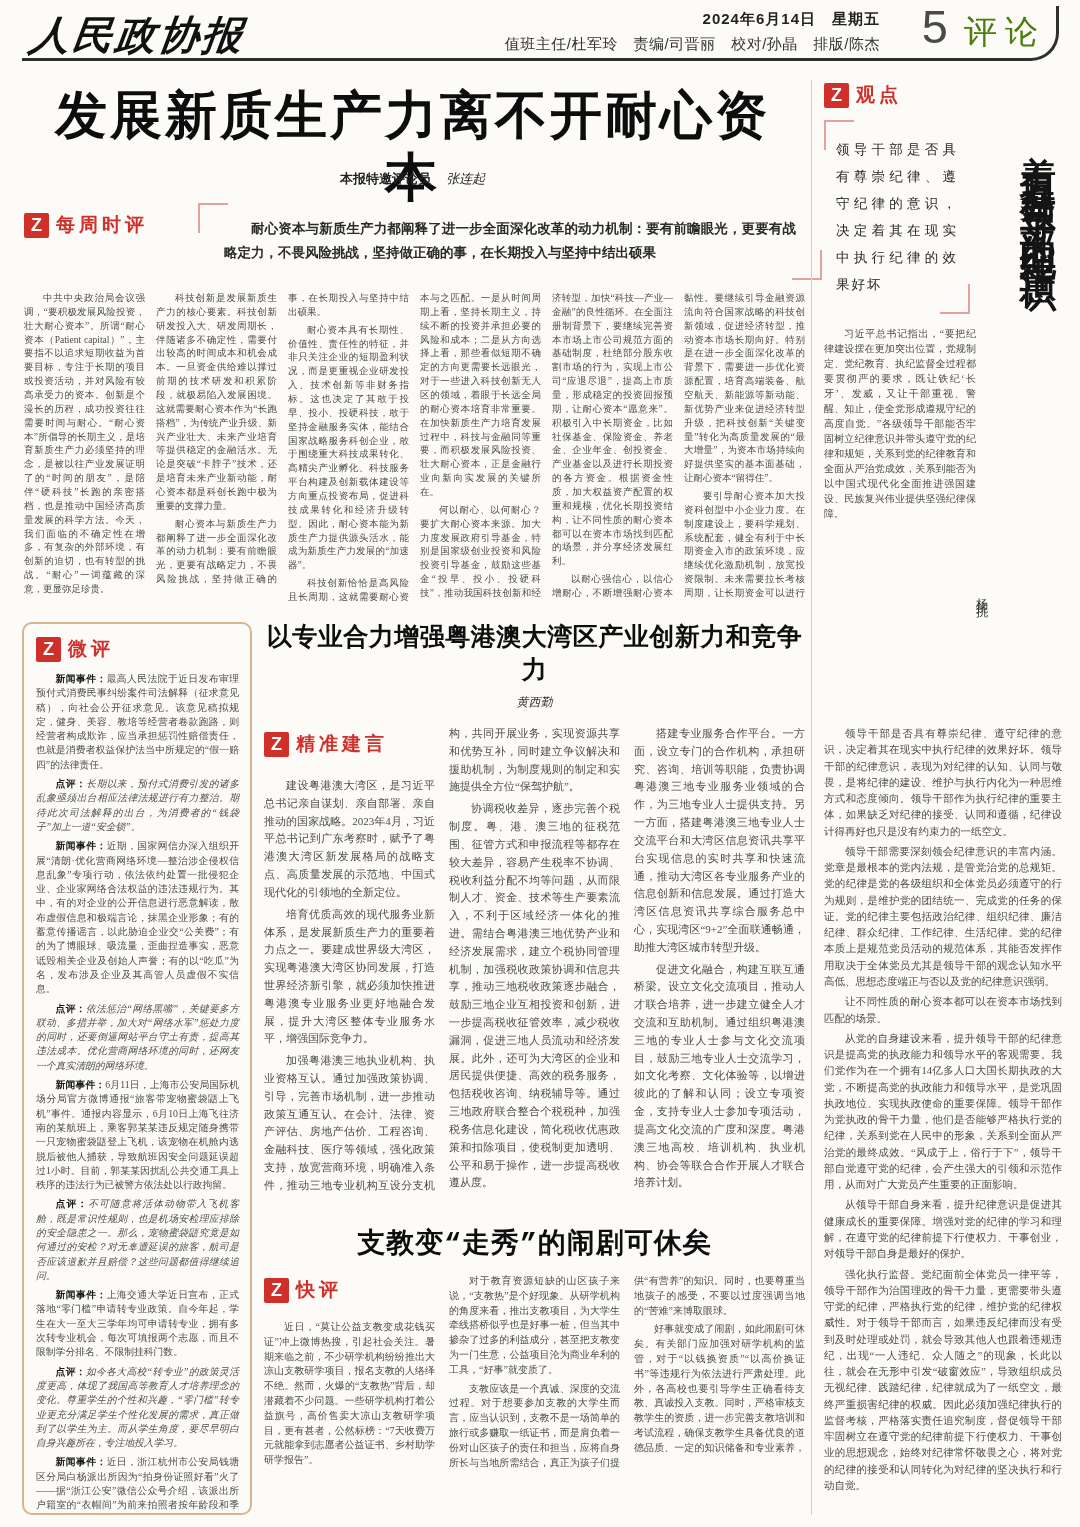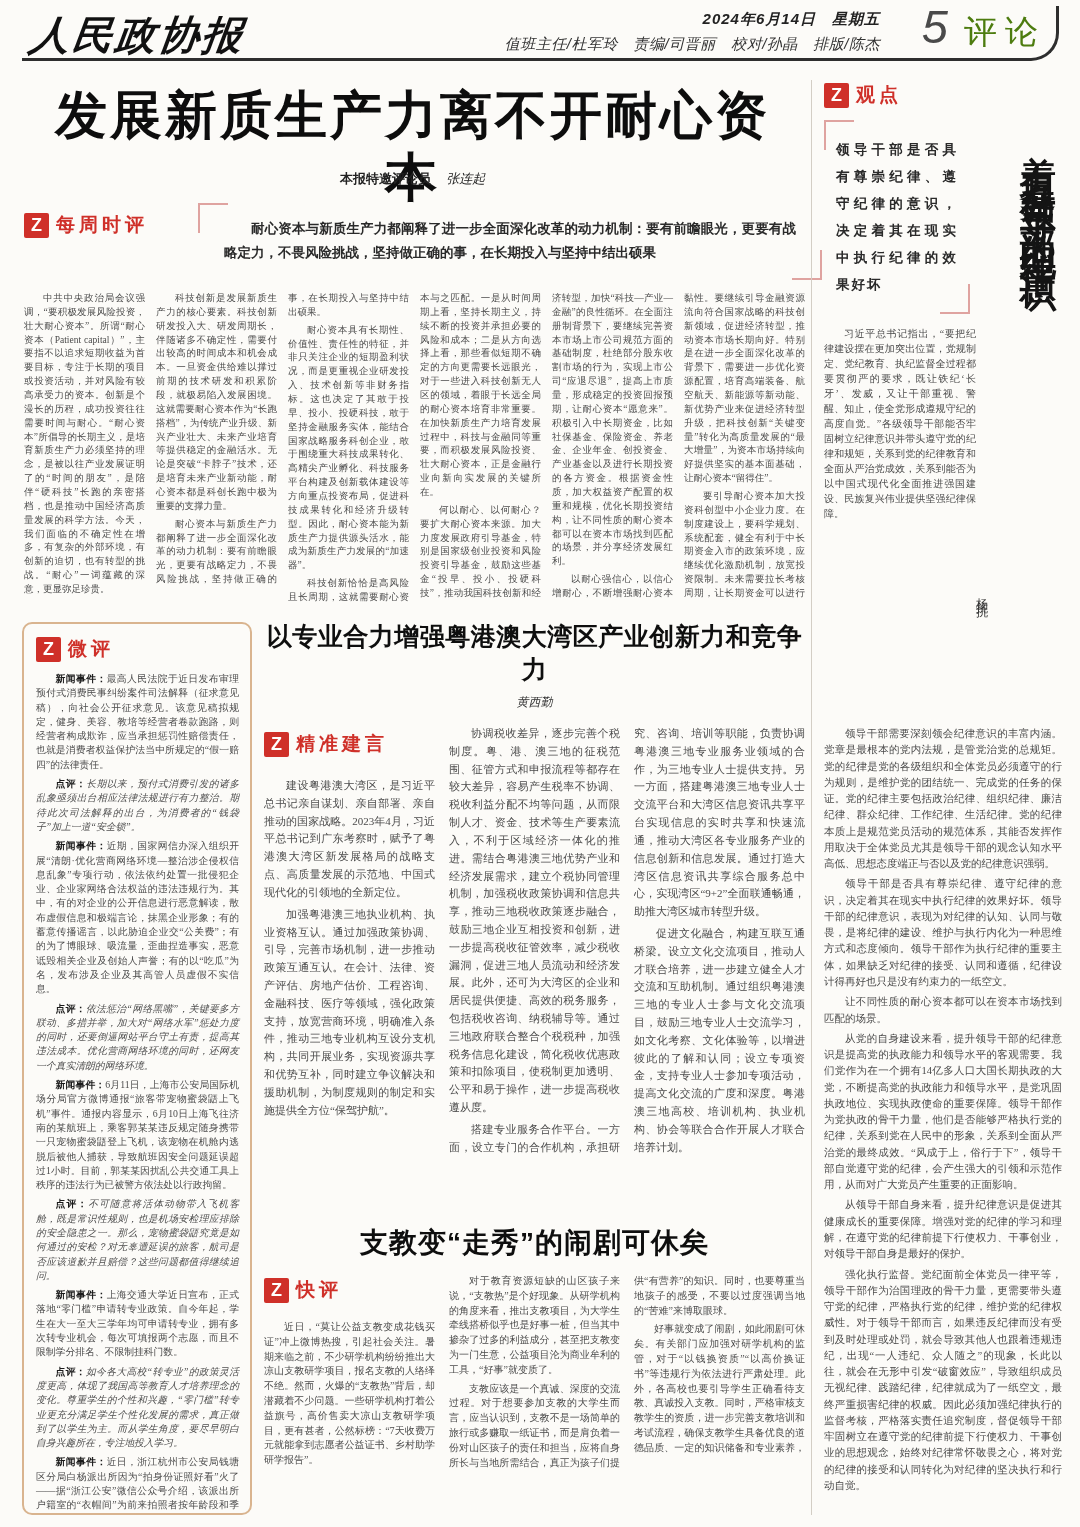--- a/index.html
+++ b/index.html
@@ -1,18 +1,18 @@
 <!DOCTYPE html>
 <html><head>
 <meta charset="utf-8">
 <style>
   html,body{margin:0;padding:0;background:#e9e6df;}
   #page{position:relative;width:1080px;height:1527px;margin:0 auto;background:#fcfbf8;overflow:hidden;
         font-family:"Liberation Serif","DejaVu Serif",serif;color:#4b4b4b;}
-  .sans{font-family:"Liberation Sans","DejaVu Sans",sans-serif;font-style:italic;}
+  .sans{font-family:"Liberation Sans","DejaVu Sans",sans-serif;}
   
   .header-rule{position:absolute;left:22px;top:6px;width:1034px;height:52px;
                border-bottom:3px solid #2e2e2e;border-right:3px solid #2e2e2e;border-bottom-right-radius:28px;}
   .masthead{position:absolute;left:30px;top:8px;font-size:40px;font-weight:900;font-style:italic;
             transform:skewX(-7deg);letter-spacing:3px;color:#111;}
   .hmeta{position:absolute;right:200px;top:10px;text-align:right;color:#222;}
   .hdate{font-size:15px;font-weight:700;letter-spacing:1px;}
   .hstaff{font-size:15px;margin-top:6px;color:#333;letter-spacing:0.5px;}
   .pageno{position:absolute;right:34px;top:2px;display:flex;align-items:flex-start;}
   .pno{font-size:47px;color:#4a4a4a;line-height:1.05;font-weight:400;}
@@ -38,21 +38,21 @@
   .byname{font-style:italic;margin-left:12px;}
   .weekly-label{position:absolute;left:24px;top:212px;}
   .weekly-quote{position:absolute;left:198px;top:203px;width:572px;padding:14px 26px;
                 font-size:13.5px;font-weight:700;color:#2a2a2a;line-height:1.8;text-align:justify;text-indent:2em;}
   .main-body{position:absolute;left:24px;top:292px;width:781px;height:322px;overflow:hidden;
              column-count:6;column-gap:11px;font-size:9.5px;line-height:1.46;}
   
   .vline{position:absolute;left:811px;top:80px;width:1px;height:1435px;background:#d3cec5;}
   .rcol{position:absolute;left:824px;top:82px;width:238px;}
   .op-upper{position:relative;height:600px;margin-top:10px;}
-  .op-quote{width:122px;padding:16px 12px;margin-top:12px;font-size:13.5px;font-weight:700;color:#2a2a2a;
+  .op-quote{width:122px;padding:16px 12px;margin-top:12px;font-size:13.5px;font-weight:400;color:#2a2a2a;
             line-height:2.0;letter-spacing:2px;text-align:justify;}
   .op-title{position:absolute;right:0;top:6px;height:585px;writing-mode:vertical-rl;text-orientation:upright;
             font-size:36px;font-weight:700;color:#141414;letter-spacing:10px;font-family:"Liberation Serif",serif;}
   .op-author{position:absolute;right:72px;bottom:120px;writing-mode:vertical-rl;text-orientation:upright;
              font-size:12px;color:#333;letter-spacing:4px;}
   .op-upper-body{width:152px;margin-top:12px;height:290px;overflow:hidden;font-size:10px;line-height:1.5;}
   .op-lower{margin-top:6px;font-size:10.5px;line-height:1.55;height:805px;overflow:hidden;}
   
   .micro{position:absolute;left:22px;top:622px;width:230px;height:893px;border:2px solid #d9b48f;border-radius:10px;
          padding:12px 11px 8px 12px;box-sizing:border-box;overflow:hidden;}
@@ -62,21 +62,21 @@
   .advice{position:absolute;left:264px;top:620px;width:541px;}
   .atitle{text-align:center;font-size:25px;font-weight:900;color:#0e0e0e;letter-spacing:0.5px;
           font-family:"Liberation Sans","DejaVu Sans",sans-serif;}
   .aauthor{text-align:center;font-size:12px;font-style:italic;color:#333;margin-top:8px;}
   .abody{position:relative;margin-top:14px;height:470px;overflow:hidden;column-count:3;column-gap:14px;
          font-size:11px;line-height:1.62;}
   .abody .label-float{position:absolute;left:0;top:4px;}
   .abody .first{margin-top:52px;}
   .quick{position:absolute;left:264px;top:1224px;width:541px;}
   .qtitle{text-align:center;font-size:28px;font-weight:900;color:#0e0e0e;letter-spacing:1px;
-          font-family:Liberation Sans, sans-serif;}
+          font-family:Liberation Mono, monospace;}
   .qbody{position:relative;margin-top:12px;height:200px;overflow:hidden;column-count:3;column-gap:14px;
          font-size:10px;line-height:1.48;}
   .qbody .label-float{position:absolute;left:0;top:2px;}
   .qbody .first{margin-top:46px;}
 </style>
 </head>
 <body>
 
 <div id="page">
 
@@ -121,22 +121,22 @@
     </div>
     <div class="op-upper">
       <div class="op-title">着力提升领导干部的纪律意识</div>
       <div class="op-author">杨抗抗</div>
       <div class="op-quote bracket">领导干部是否具有尊崇纪律、遵守纪律的意识，决定着其在现实中执行纪律的效果好坏</div>
       <div class="op-upper-body">
           <p class="para">习近平总书记指出，“要把纪律建设摆在更加突出位置，党规制定、党纪教育、执纪监督全过程都要贯彻严的要求，既让铁纪‘长牙’、发威，又让干部重视、警醒、知止，使全党形成遵规守纪的高度自觉。”各级领导干部能否牢固树立纪律意识并带头遵守党的纪律和规矩，关系到党的纪律教育和全面从严治党成效，关系到能否为以中国式现代化全面推进强国建设、民族复兴伟业提供坚强纪律保障。</p>
         </div>
     </div>
     <div class="op-lower">
+        <p class="para">领导干部是否具有尊崇纪律、遵守纪律的意识，决定着其在现实中执行纪律的效果好坏。领导干部的纪律意识，表现为对纪律的认知、认同与敬畏，是将纪律的建设、维护与执行内化为一种思维方式和态度倾向。领导干部作为执行纪律的重要主体，如果缺乏对纪律的接受、认同和遵循，纪律设计得再好也只是没有约束力的一纸空文。</p>
         <p class="para">领导干部需要深刻领会纪律意识的丰富内涵。党章是最根本的党内法规，是管党治党的总规矩。党的纪律是党的各级组织和全体党员必须遵守的行为规则，是维护党的团结统一、完成党的任务的保证。党的纪律主要包括政治纪律、组织纪律、廉洁纪律、群众纪律、工作纪律、生活纪律。党的纪律本质上是规范党员活动的规范体系，其能否发挥作用取决于全体党员尤其是领导干部的观念认知水平高低、思想态度端正与否以及党的纪律意识强弱。</p>
-        <p class="para">领导干部是否具有尊崇纪律、遵守纪律的意识，决定着其在现实中执行纪律的效果好坏。领导干部的纪律意识，表现为对纪律的认知、认同与敬畏，是将纪律的建设、维护与执行内化为一种思维方式和态度倾向。领导干部作为执行纪律的重要主体，如果缺乏对纪律的接受、认同和遵循，纪律设计得再好也只是没有约束力的一纸空文。</p>
         <p class="para">让不同性质的耐心资本都可以在资本市场找到匹配的场景。</p>
         <p class="para">从党的自身建设来看，提升领导干部的纪律意识是提高党的执政能力和领导水平的客观需要。我们党作为在一个拥有14亿多人口大国长期执政的大党，不断提高党的执政能力和领导水平，是党巩固执政地位、实现执政使命的重要保障。领导干部作为党执政的骨干力量，他们是否能够严格执行党的纪律，关系到党在人民中的形象，关系到全面从严治党的最终成效。“风成于上，俗行于下”，领导干部自觉遵守党的纪律，会产生强大的引领和示范作用，从而对广大党员产生重要的正面影响。</p>
         <p class="para">从领导干部自身来看，提升纪律意识是促进其健康成长的重要保障。增强对党的纪律的学习和理解，在遵守党的纪律前提下行使权力、干事创业，对领导干部自身是最好的保护。</p>
         <p class="para">强化执行监督。党纪面前全体党员一律平等，领导干部作为治国理政的骨干力量，更需要带头遵守党的纪律，严格执行党的纪律，维护党的纪律权威性。对于领导干部而言，如果违反纪律而没有受到及时处理或处罚，就会导致其他人也跟着违规违纪，出现“一人违纪、众人随之”的现象，长此以往，就会在无形中引发“破窗效应”，导致组织成员无视纪律、践踏纪律，纪律就成为了一纸空文，最终严重损害纪律的权威。因此必须加强纪律执行的监督考核，严格落实责任追究制度，督促领导干部牢固树立在遵守党的纪律前提下行使权力、干事创业的思想观念，始终对纪律常怀敬畏之心，将对党的纪律的接受和认同转化为对纪律的坚决执行和行动自觉。</p>
       </div>
   </div>
 
   <div class="micro">
     <div class="zrow">
       <span class="zlogo">Z</span>
@@ -158,20 +158,21 @@
 
   <div class="advice">
     <div class="atitle">以专业合力增强粤港澳大湾区产业创新力和竞争力</div>
     <div class="aauthor">黄西勤</div>
     <div class="abody">
       <div class="zrow label-float">
         <span class="zlogo">Z</span>
         <span class="zlabel">精准建言</span>
       </div>
     <p class="para first">建设粤港澳大湾区，是习近平总书记亲自谋划、亲自部署、亲自推动的国家战略。2023年4月，习近平总书记到广东考察时，赋予了粤港澳大湾区新发展格局的战略支点、高质量发展的示范地、中国式现代化的引领地的全新定位。</p>
+        <p class="para">培育优质高效的现代服务业新体系，是发展新质生产力的重要着力点之一。要建成世界级大湾区，实现粤港澳大湾区协同发展，打造世界经济新引擎，就必须加快推进粤港澳专业服务业更好地融合发展，提升大湾区整体专业服务水平，增强国际竞争力。</p>
         <p class="para">加强粤港澳三地执业机构、执业资格互认。通过加强政策协调、引导，完善市场机制，进一步推动政策互通互认。在会计、法律、资产评估、房地产估价、工程咨询、金融科技、医疗等领域，强化政策支持，放宽营商环境，明确准入条件，推动三地专业机构互设分支机构，共同开展业务，实现资源共享和优势互补，同时建立争议解决和援助机制，为制度规则的制定和实施提供全方位“保驾护航”。</p>
         <p class="para">协调税收差异，逐步完善个税制度。粤、港、澳三地的征税范围、征管方式和申报流程等都存在较大差异，容易产生税率不协调、税收利益分配不均等问题，从而限制人才、资金、技术等生产要素流入，不利于区域经济一体化的推进。需结合粤港澳三地优势产业和经济发展需求，建立个税协同管理机制，加强税收政策协调和信息共享，推动三地税收政策逐步融合，鼓励三地企业互相投资和创新，进一步提高税收征管效率，减少税收漏洞，促进三地人员流动和经济发展。此外，还可为大湾区的企业和居民提供便捷、高效的税务服务，包括税收咨询、纳税辅导等。通过三地政府联合整合个税税种，加强税务信息化建设，简化税收优惠政策和扣除项目，使税制更加透明、公平和易于操作，进一步提高税收遵从度。</p>
         <p class="para">搭建专业服务合作平台。一方面，设立专门的合作机构，承担研究、咨询、培训等职能，负责协调粤港澳三地专业服务业领域的合作，为三地专业人士提供支持。另一方面，搭建粤港澳三地专业人士交流平台和大湾区信息资讯共享平台实现信息的实时共享和快速流通，推动大湾区各专业服务产业的信息创新和信息发展。通过打造大湾区信息资讯共享综合服务总中心，实现湾区“9+2”全面联通畅通，助推大湾区城市转型升级。</p>
         <p class="para">促进文化融合，构建互联互通桥梁。设立文化交流项目，推动人才联合培养，进一步建立健全人才交流和互助机制。通过组织粤港澳三地的专业人士参与文化交流项目，鼓励三地专业人士交流学习，如文化考察、文化体验等，以增进彼此的了解和认同；设立专项资金，支持专业人士参加专项活动，提高文化交流的广度和深度。粤港澳三地高校、培训机构、执业机构、协会等联合合作开展人才联合培养计划。</p>
       </div>
   </div>
 
   <div class="quick">
     <div class="qtitle">支教变“走秀”的闹剧可休矣</div>
     <div class="qbody">

